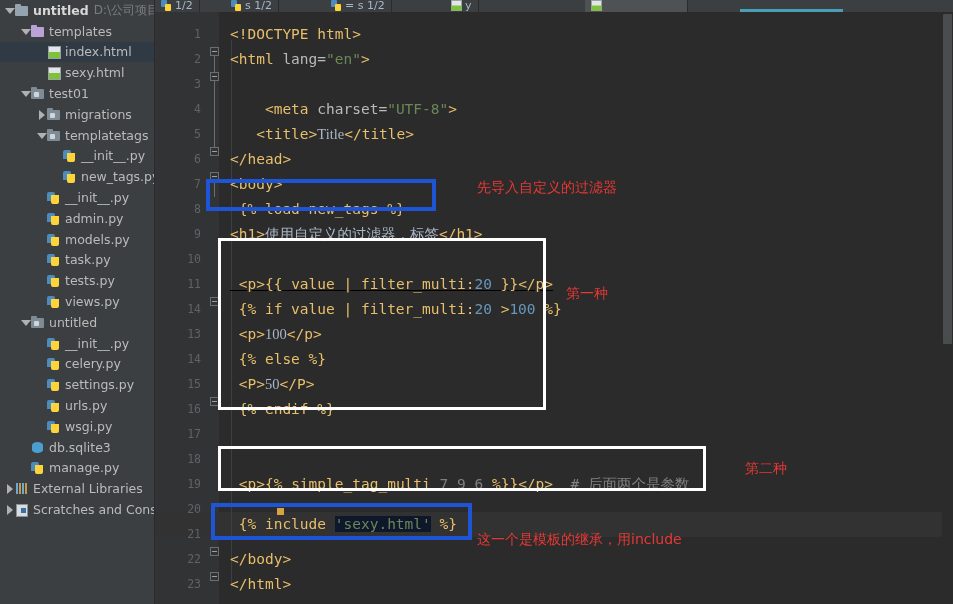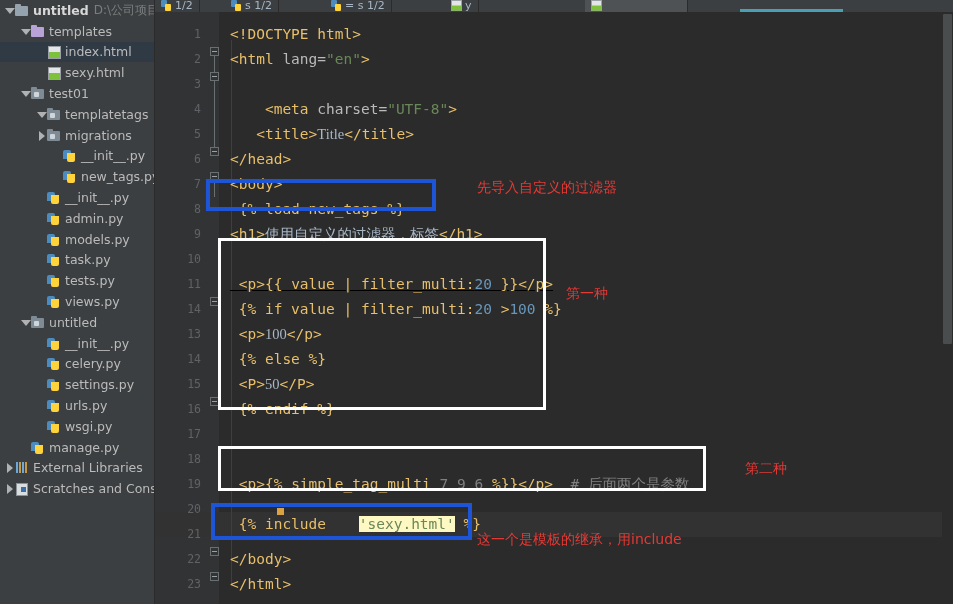--- a/index.html
+++ b/index.html
@@ -173,22 +173,21 @@
   .breadcrumb-marker {
     position:absolute; width:7px; height:7px; background:#d9a343;
   }
 
   
   .curline {
     position: absolute; left: 0; width: 100%; height: 25px;
     background: #323232;
   }
   .sel-token {
-    background: #fef9c3;
-    margin-left: 24px;
+    background: #0f172a;
   }
 
   
   .box-blue {
     position: absolute; border: 4px solid #1e54d6;
   }
   .box-white {
     position: absolute; border: 3px solid #ffffff;
   }
   .anno {
@@ -290,33 +289,33 @@
         <div class="tree-row">
           <span style="display:inline-block;width:20px;flex:0 0 20px;"></span>
           <span class="arrow down"></span>
           <span class="ic ic-folder mod">
             <span class="dot"></span>
           </span>
           <span class="lbl">test01</span>
         </div>
         <div class="tree-row">
           <span style="display:inline-block;width:36px;flex:0 0 36px;"></span>
+          <span class="arrow right"></span>
+          <span class="ic ic-folder mod">
+            <span class="dot"></span>
+          </span>
+          <span class="lbl">migrations</span>
+        </div>
+        <div class="tree-row">
+          <span style="display:inline-block;width:36px;flex:0 0 36px;"></span>
           <span class="arrow down"></span>
           <span class="ic ic-folder mod">
             <span class="dot"></span>
           </span>
           <span class="lbl">templatetags</span>
-        </div>
-        <div class="tree-row">
-          <span style="display:inline-block;width:36px;flex:0 0 36px;"></span>
-          <span class="arrow right"></span>
-          <span class="ic ic-folder mod">
-            <span class="dot"></span>
-          </span>
-          <span class="lbl">migrations</span>
         </div>
         <div class="tree-row">
           <span style="display:inline-block;width:52px;flex:0 0 52px;"></span>
           <span class="arrow"></span>
           <span class="ic ic-py"></span>
           <span class="lbl">__init__.py</span>
         </div>
         <div class="tree-row">
           <span style="display:inline-block;width:52px;flex:0 0 52px;"></span>
           <span class="arrow"></span>
@@ -389,20 +388,26 @@
           <span style="display:inline-block;width:36px;flex:0 0 36px;"></span>
           <span class="arrow"></span>
           <span class="ic ic-py"></span>
           <span class="lbl">urls.py</span>
         </div>
         <div class="tree-row">
           <span style="display:inline-block;width:36px;flex:0 0 36px;"></span>
           <span class="arrow"></span>
           <span class="ic ic-py"></span>
           <span class="lbl">wsgi.py</span>
+        </div>
+        <div class="tree-row">
+          <span style="display:inline-block;width:20px;flex:0 0 20px;"></span>
+          <span class="arrow"></span>
+          <span class="ic ic-db"></span>
+          <span class="lbl">db.sqlite3</span>
         </div>
         <div class="tree-row">
           <span style="display:inline-block;width:20px;flex:0 0 20px;"></span>
           <span class="arrow"></span>
           <span class="ic ic-py"></span>
           <span class="lbl">manage.py</span>
         </div>
         <div class="tree-row">
           <span style="display:inline-block;width:4px;flex:0 0 4px;"></span>
           <span class="arrow right"></span>

